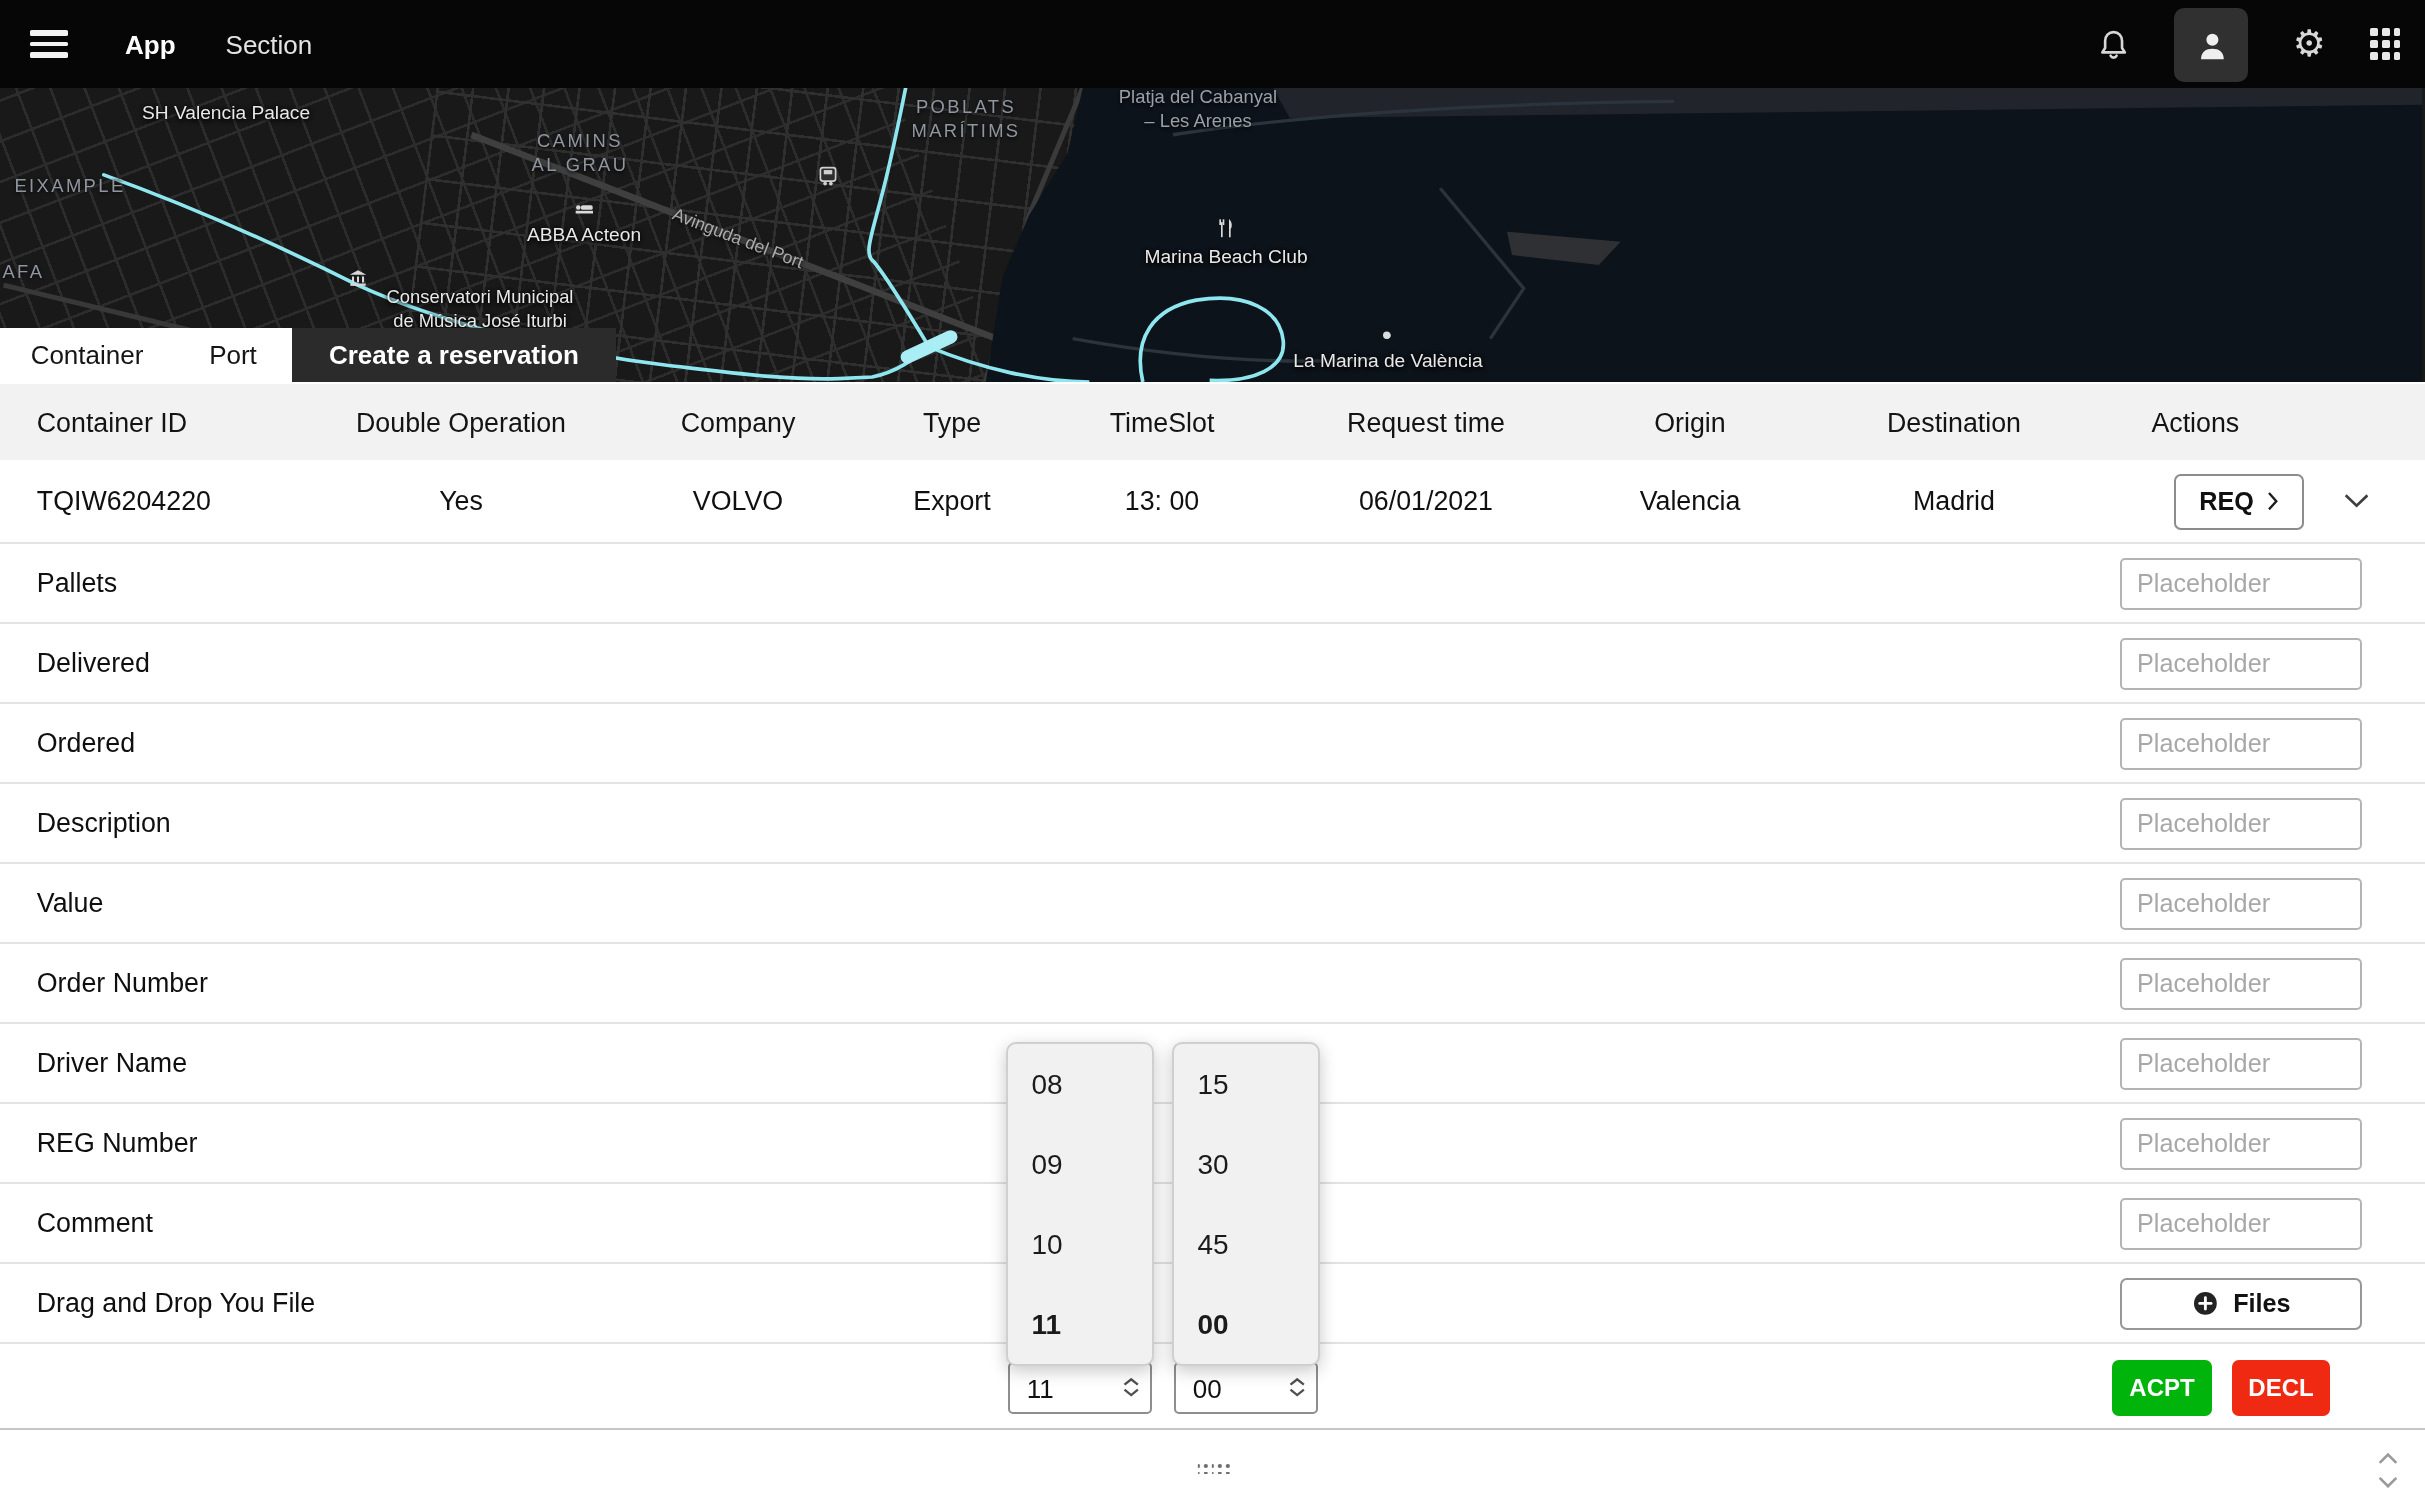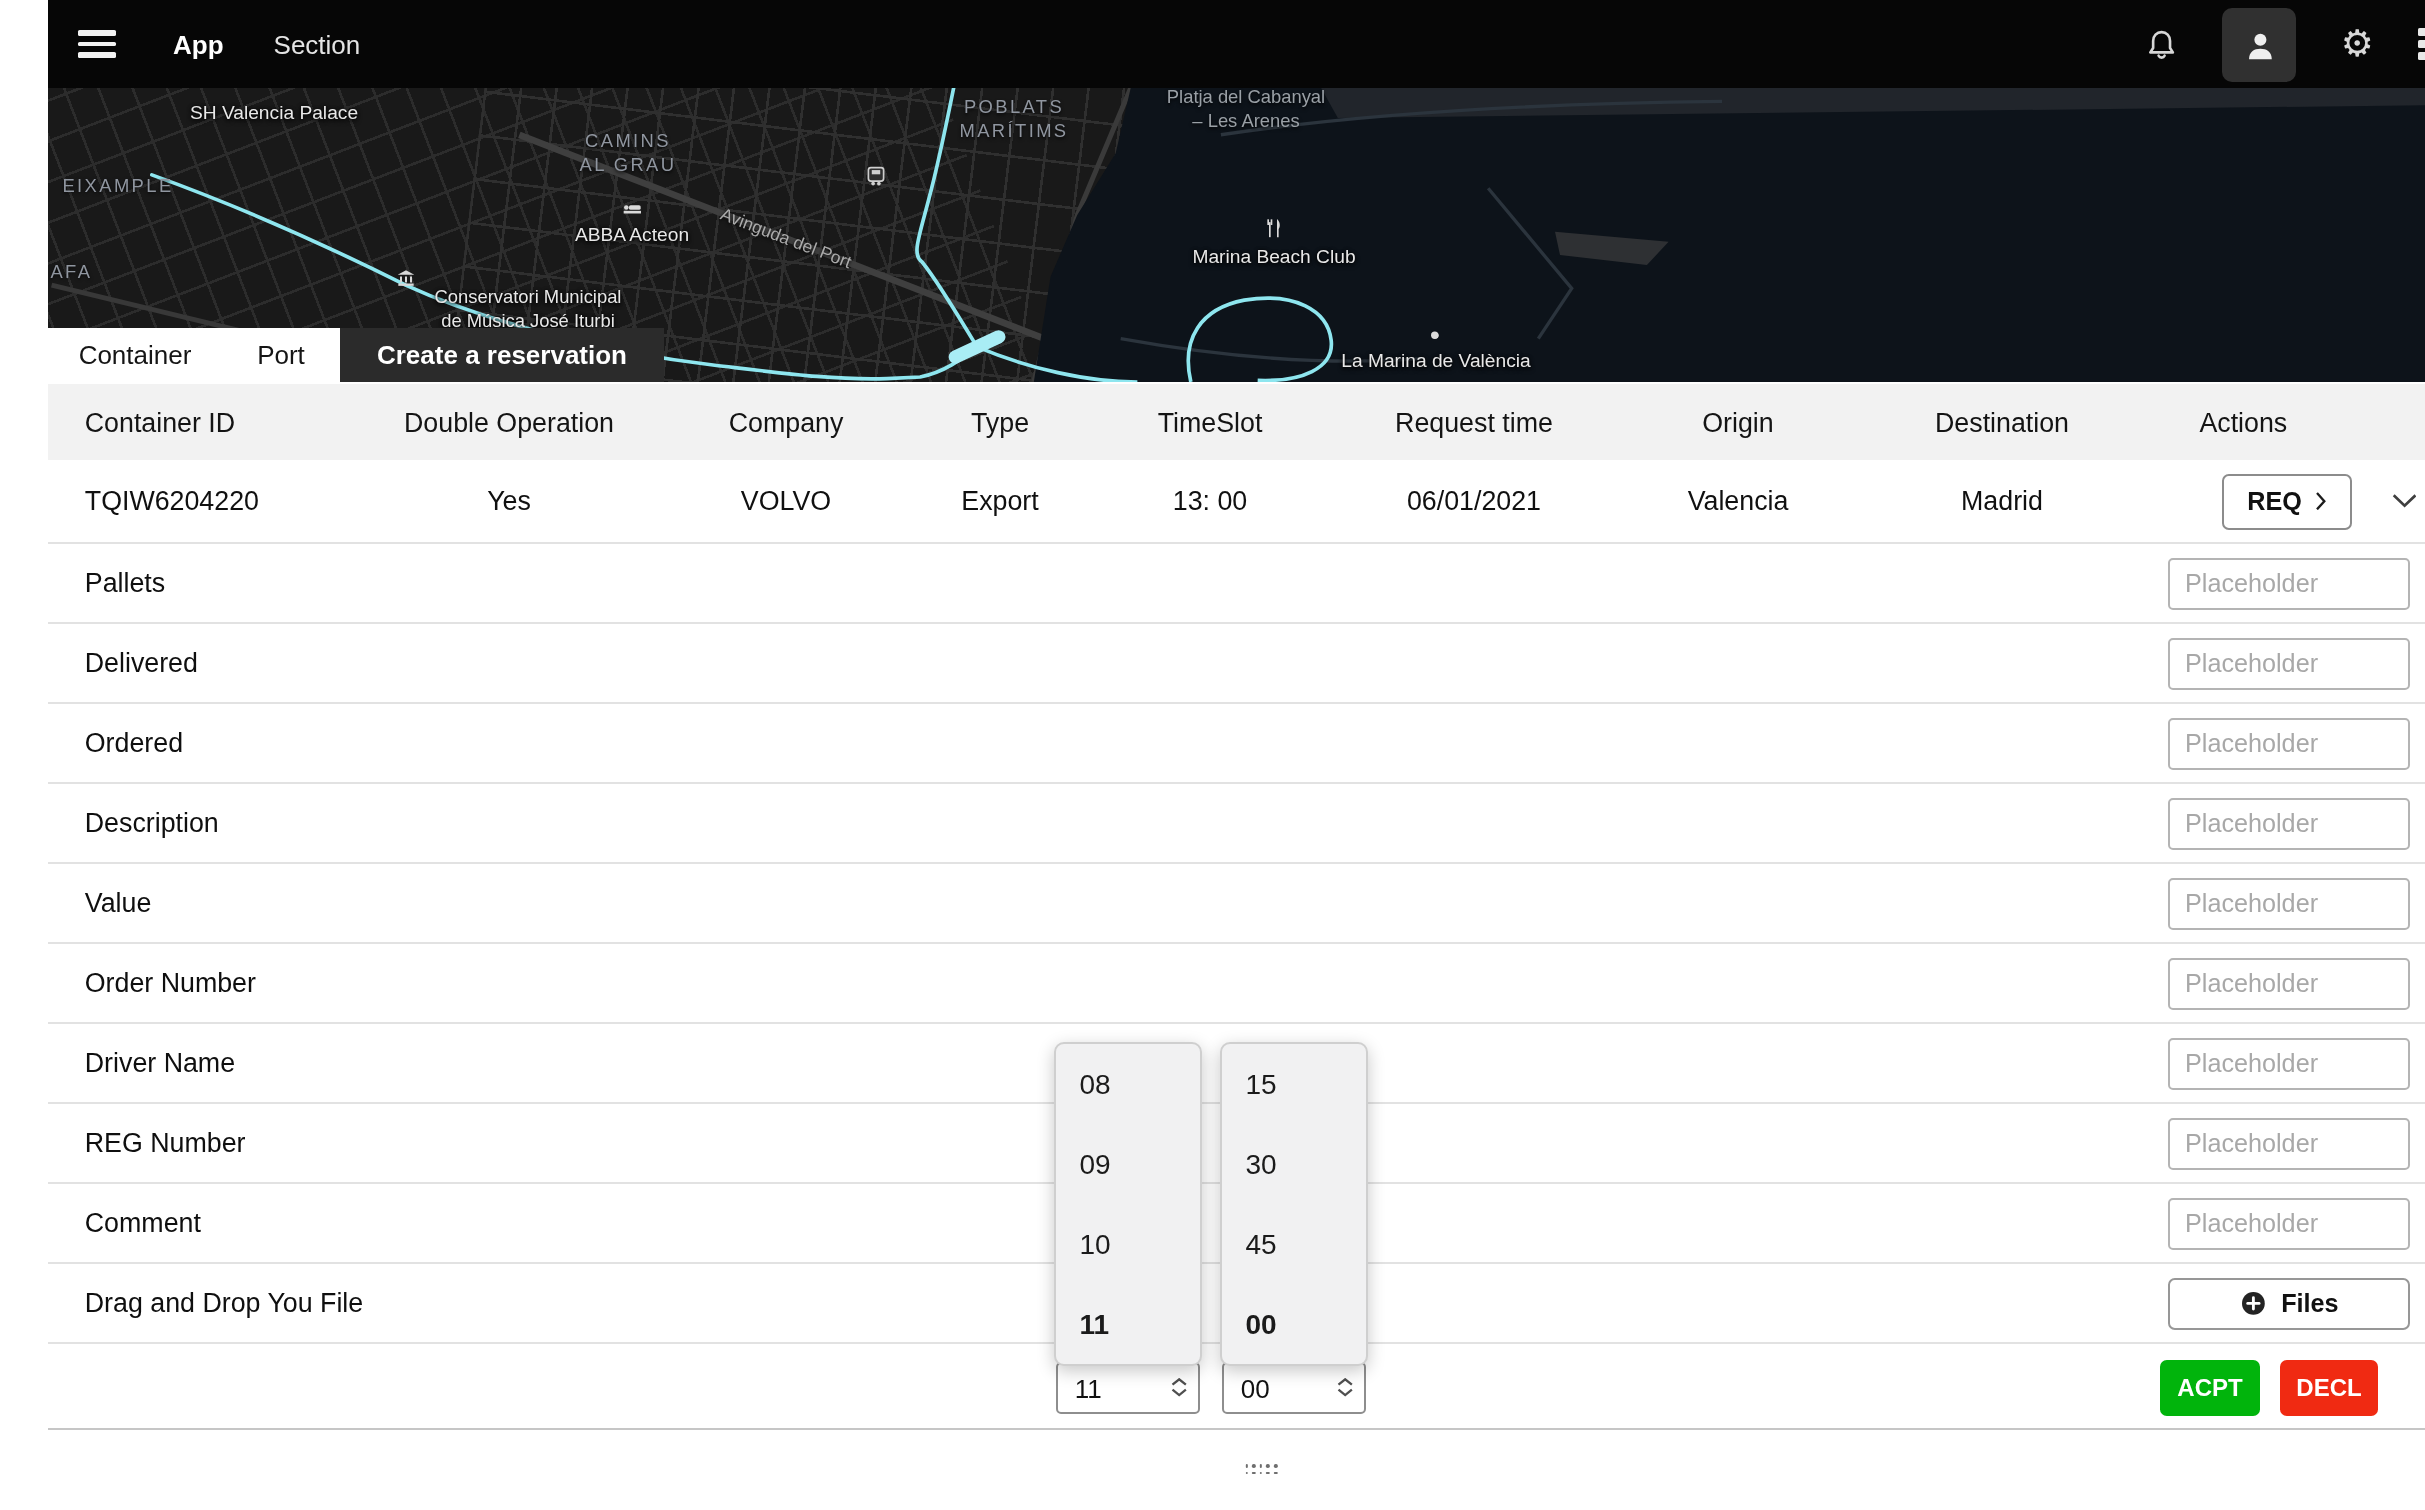--- a/index.html
+++ b/index.html
@@ -1,17 +1,17 @@
 <!DOCTYPE html>
 <html style="font-size:13.4px"><head>
 <meta charset="utf-8">
 <style>
   *{box-sizing:border-box;margin:0;padding:0;}
   body{margin:0;background:#fff;overflow:hidden;}
-  .viewport{width:2426px;height:1511px;overflow:hidden;padding-left:48px;}
+  .viewport{width:2426px;height:1511px;overflow:hidden;}
   .stage{position:relative;width:1213px;height:755px;background:#fff;
     transform:scale(2);transform-origin:0 0;
     font-family:"Liberation Sans",sans-serif;color:#111;}
 
   
   .topbar{position:absolute;left:0;top:0;width:1213px;height:44px;background:#060606;
     display:flex;align-items:center;color:#fff;z-index:30;}
   .burger{margin-left:15px;width:19px;display:flex;flex-direction:column;gap:3.4px;cursor:pointer;}
   .burger span{display:block;height:2.1px;background:#f2f2f2;border-radius:0.8px;}
   .app-title{margin-left:28.5px;font-size:13px;font-weight:700;color:#fff;}

